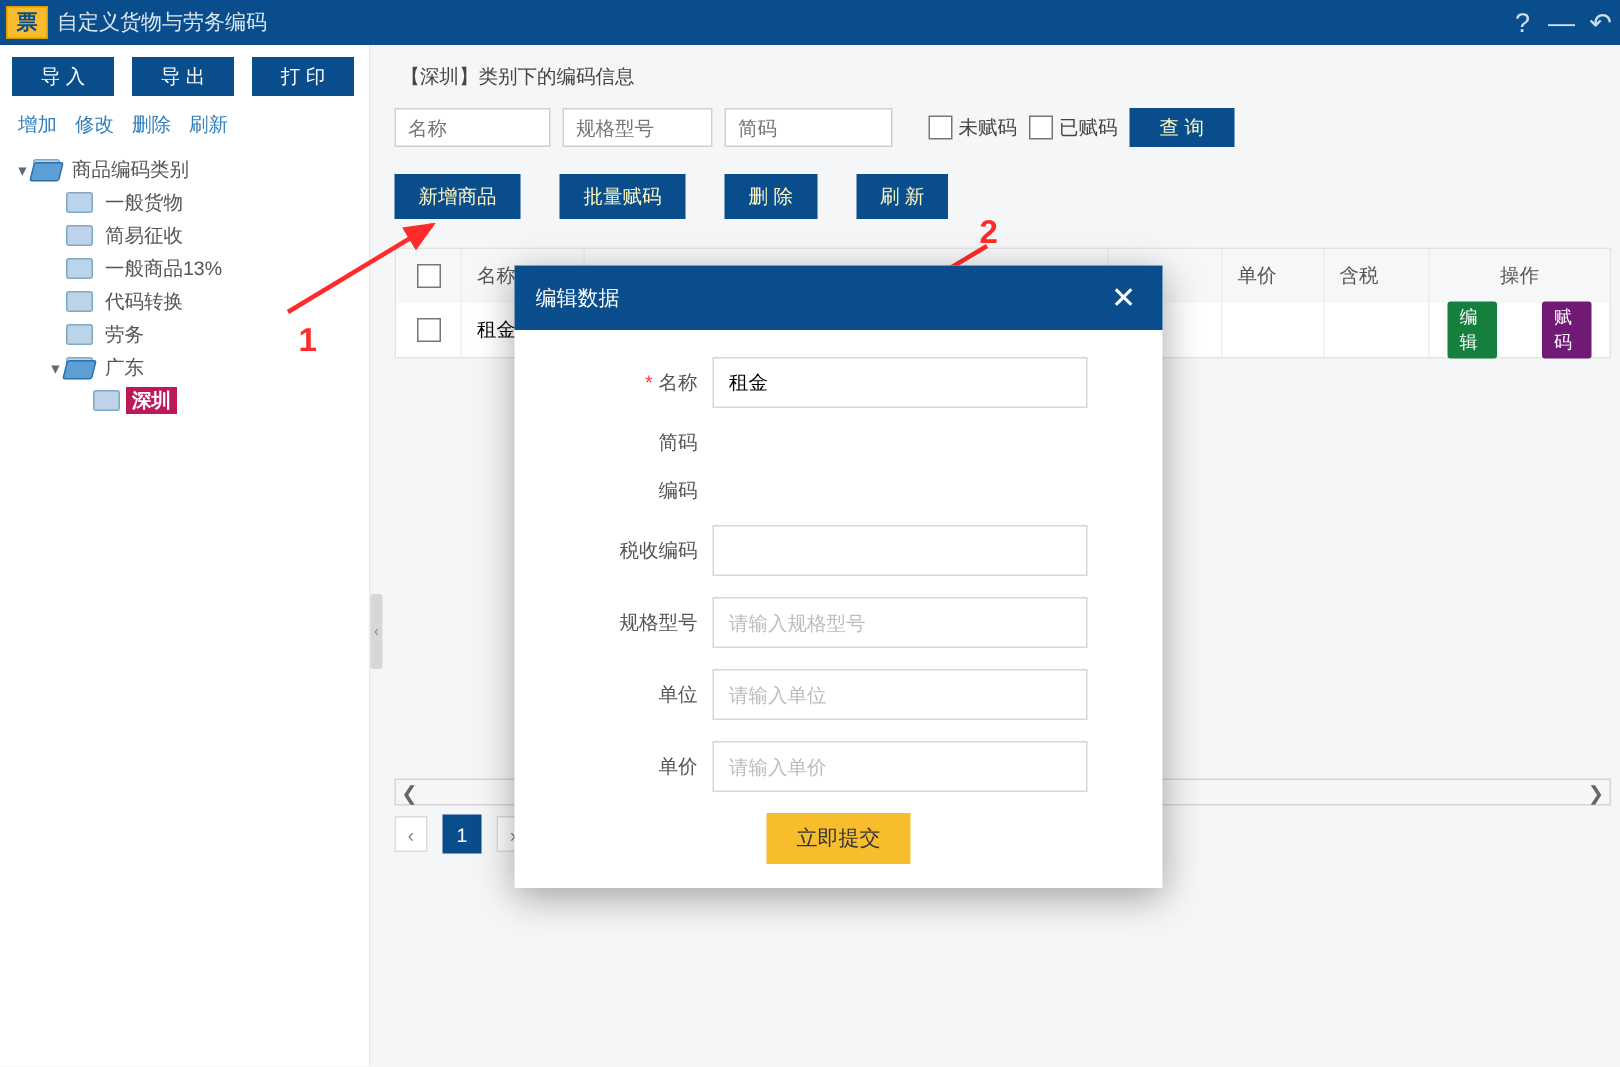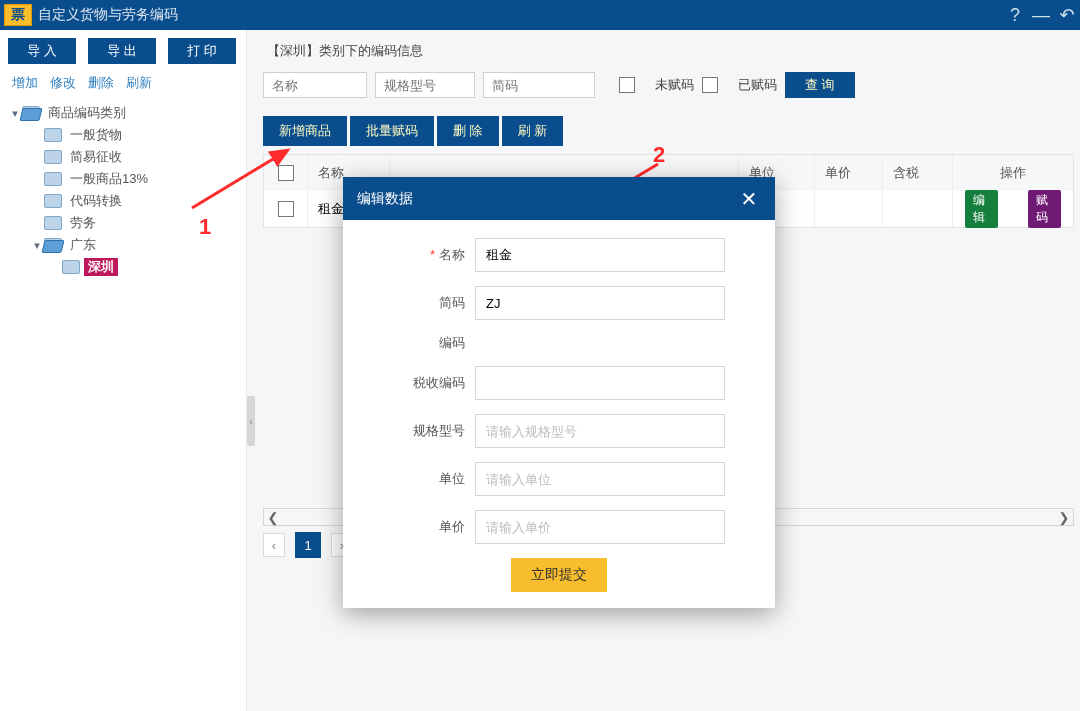--- a/index.html
+++ b/index.html
@@ -26,24 +26,24 @@
   .node-label.selected { background:#be185d; color:#fff;font-weight:bold;}
   .indent1 { padding-left:22px;}
   .indent2 { padding-left:40px;}
   .collapse-handle { position:absolute; left:247px; top:396px; width:8px; height:50px; background:#d7d7d7; border-radius:2px; display:flex; align-items:center; justify-content:center; color:#888; font-size:10px; cursor:pointer;}
   
   .content { flex:1; padding:8px 6px 0 16px; position:relative;}
   .section-title { color:#444; margin:4px 0 12px 4px;}
   .filter-row { display:flex; align-items:center; gap:8px; margin-bottom:18px;}
   .finput { height:26px; border:1px solid #cfcfcf; padding:0 8px; font-size:13px; background:#fff;}
   .finput.w1{width:104px;} .finput.w2{width:100px;} .finput.w3{width:112px;}
-  .chk { display:flex; align-items:center; gap:20px; color:#444; }
+  .chk { display:flex; align-items:center; gap:4px; color:#444; }
   .chkbox { width:16px; height:16px; border:1px solid #777; background:#fff; display:inline-block;}
   .btn-blue { background:#0a4d8c; color:#fef9c3; border:none; height:26px; padding:0 20px; cursor:pointer; font-size:13px;}
-  .action-row { display:flex; gap:3px; margin-bottom:8px;}
+  .action-row { display:flex; gap:26px; margin-bottom:19px;}
   .btn-blue.sm{ height:30px; padding:0 16px;}
   .table { border:1px solid #e3e3e3; background:#fff;}
   .trow { display:flex; align-items:center; height:36px;}
   .th { background:#f5f7f9; color:#555; }
   .cell { border-right:1px solid #eee; padding:0 10px; display:flex; align-items:center; height:100%;}
   .c-chk{width:44px; justify-content:center;} .c-name{width:82px;} .c-unit{width:76px;} .c-price{width:68px;} .c-tax{width:70px;} .c-op{flex:1; justify-content:center; border-right:none;}
   .gap{flex:1;}
   .tag { padding:2px 8px; color:#fff; border-radius:2px; font-size:12px; margin:0 2px; cursor:pointer;}
   .tag.edit{background:#15803d;} .tag.code{background:#701a75;margin-left:28px;}
   .hscroll { height:18px; border:1px solid #d6d6d6; margin-top:280px; position:relative; background:#f6f6f6;}
@@ -244,21 +244,20 @@
     <div class="modal-title">编辑数据</div>
     <div class="modal-close">✕</div>
   </div>
   <div class="form">
     <div class="frow">
       <div class="flabel"><span class="req">*</span><span>名称</span></div>
       <input class="ftext" value="租金" style="">
     </div>
     <div class="frow">
       <div class="flabel">简码</div>
-      <input class="ftext" value="ZJ" style="">
     </div>
     <div class="frow">
       <div class="flabel">编码</div>
     </div>
     <div class="frow">
       <div class="flabel">税收编码</div>
       <input class="ftext" style="">
     </div>
     <div class="frow">
       <div class="flabel">规格型号</div>

